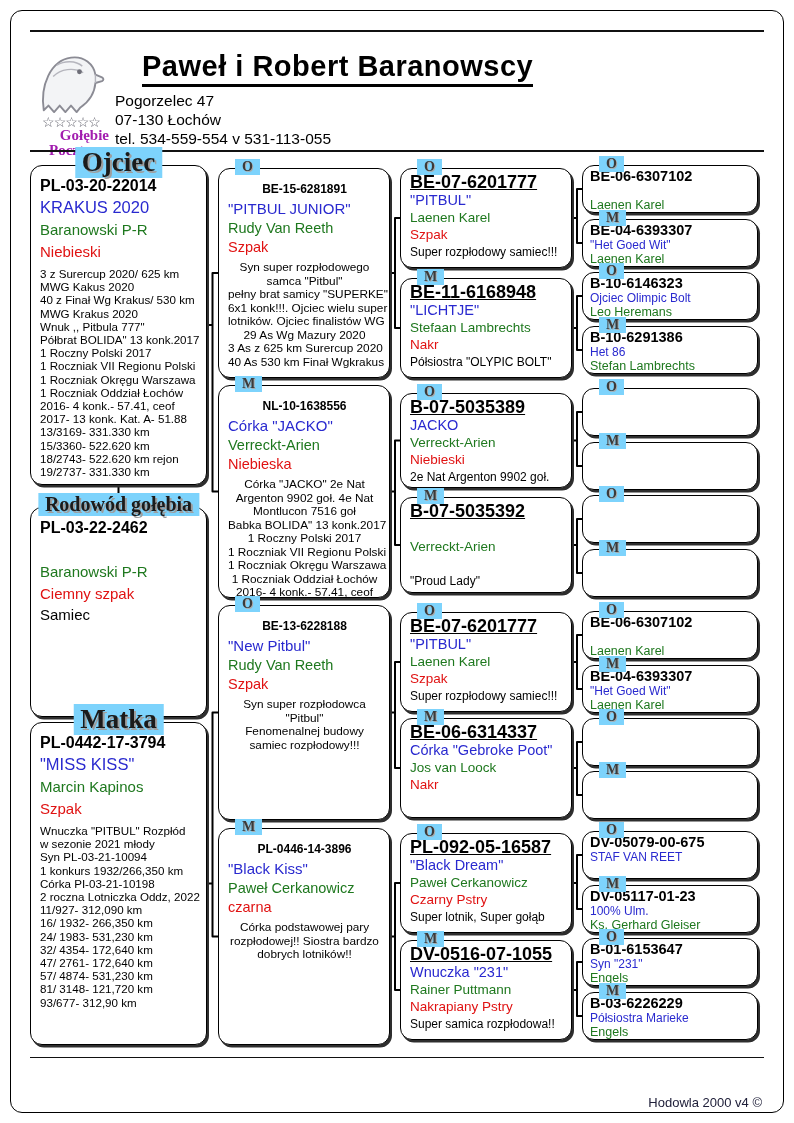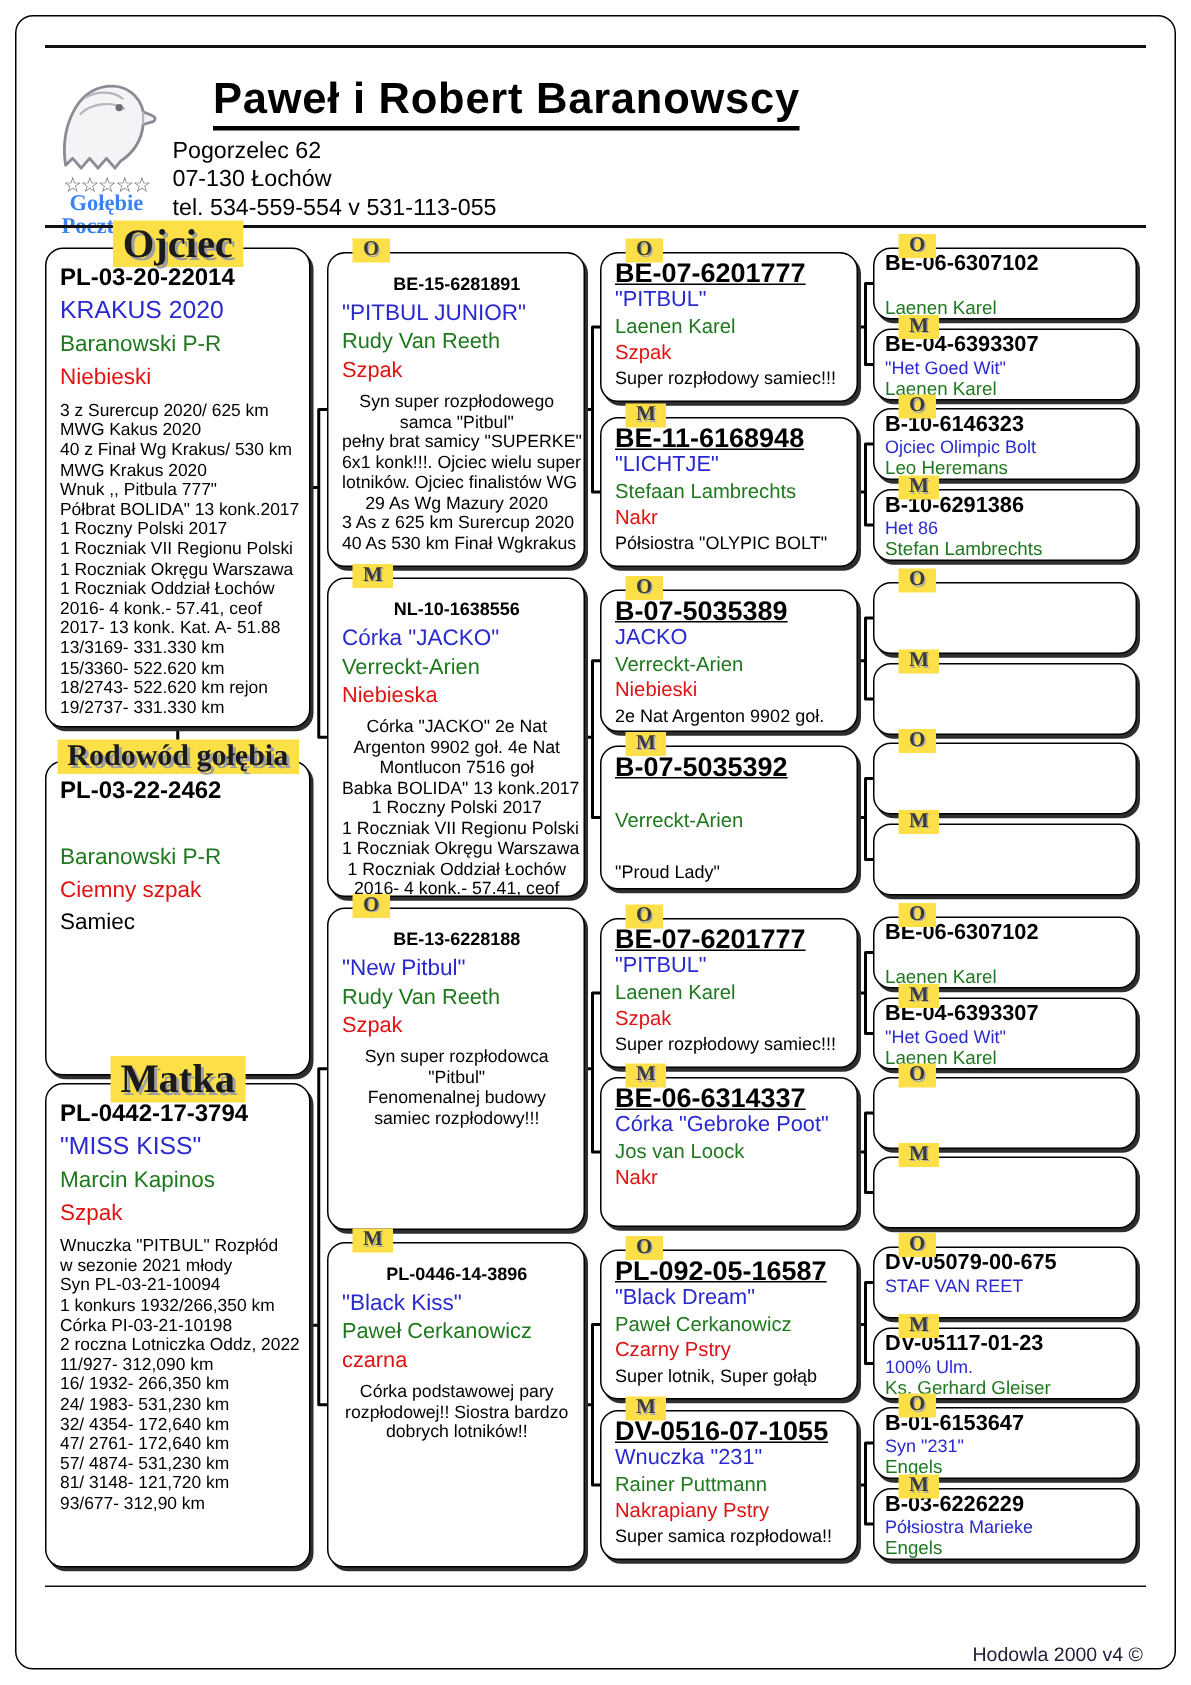--- a/index.html
+++ b/index.html
@@ -7,31 +7,31 @@
         font-family:"Liberation Sans",sans-serif;color:#000;}
   .page-frame{position:absolute;left:10px;top:10px;right:10px;bottom:10px;
         border:1.5px solid #000;border-radius:12px;pointer-events:none;}
   .rule{position:absolute;left:30px;right:30px;border-top:2px solid #111;}
   .rule-thin{border-top-width:1.5px;}
 
   
   .logo{position:absolute;left:33px;top:52px;width:76px;text-align:center;}
   .logo-stars{font-size:14px;letter-spacing:-1px;color:#5f5f6a;line-height:12px;margin-top:-2px;}
   .logo-name{font-family:"Liberation Serif",serif;font-weight:bold;font-size:15px;
-        line-height:15px;color:#3b82f6;}
+        line-height:15px;color:#a21caf;text-align:right;}
   .title{position:absolute;left:114px;top:50px;font-size:29px;font-weight:bold;
         border-bottom:3px solid #000;padding-bottom:1px;letter-spacing:0.5px;margin-left:28px;}
   .address{position:absolute;left:115px;top:91px;font-size:15.5px;line-height:19px;}
 
   
   #tree{position:absolute;left:30px;top:155px;width:734px;height:900px;}
   #connectors{position:absolute;left:0;top:0;}
   .pbox{position:absolute;background:#fff;border:1.6px solid #000;border-radius:12px;
         box-shadow:2px 2.5px 0 #2e2e2e;box-sizing:border-box;}
-  .legend{position:absolute;background:#fde047;font-family:"Liberation Serif",serif;
+  .legend{position:absolute;background:#7dd3fc;font-family:"Liberation Serif",serif;
         font-weight:bold;padding:0 7px;white-space:nowrap;}
   .legend.title-xl{font-size:27px;top:-19px;left:50%;transform:translateX(-50%);
         color:#1b1b1b;text-shadow:2px 2px 0 #9e9e9e;}
   .legend.title-sm{font-size:20px;top:-15px;left:50%;transform:translateX(-50%);
         color:#1b1b1b;text-shadow:2px 2px 0 #9e9e9e;}
   .legend.letter{font-size:14px;top:-10px;left:16px;color:#3b3b3b;text-shadow:1px 1px 0 #aaa;}
   .content{height:100%;overflow:hidden;box-sizing:border-box;}
   .line{white-space:nowrap;}
   .line-ring{color:#000;font-weight:bold;}
   .line-name{color:#2929cf;}
@@ -83,21 +83,21 @@
       <path d="M22 14 C30 9 42 9 49 15 M18 26 C26 18 40 16 50 22 M63 24 L63 33" fill="none" stroke="#b5b5bd" stroke-width="1.5"></path>
       <circle cx="46" cy="21" r="2.6" fill="#6e6e78"></circle>
     </svg>
     <div class="logo-stars">☆☆☆☆☆</div>
     <div class="logo-name">Gołębie</div>
     <div class="logo-name">Pocztowe</div>
   </div>
 
   <div class="title">Paweł i Robert Baranowscy</div>
   <div class="address">
-    <div>Pogorzelec 62</div>
+    <div>Pogorzelec 47</div>
     <div>07-130 Łochów</div>
     <div>tel. 534-559-554 v 531-113-055</div>
   </div>
   <div class="rule" style="top:150px;"></div>
 
   <div id="tree">
     <svg id="connectors" width="734" height="900">
       <path id="connector-path" d="M177 170L182.5 170M182.5 118L182.5 336.5M182.5 118L188 118M182.5 336.5L188 336.5M177 728.5L182.5 728.5M182.5 557.5L182.5 781.5M182.5 557.5L188 557.5M182.5 781.5L188 781.5M360 118L365 118M365 63L365 173M365 63L370 63M365 173L370 173M360 336.5L365 336.5M365 285.5L365 390M365 285.5L370 285.5M365 390L370 390M360 557.5L365 557.5M365 507L365 613M365 507L370 507M365 613L370 613M360 781.5L365 781.5M365 728L365 835M365 728L370 728M365 835L370 835M542 63L547 63M547 34L547 88M547 34L552 34M547 88L552 88M542 173L547 173M547 141L547 195M547 141L552 141M547 195L552 195M542 285.5L547 285.5M547 257L547 311M547 257L552 257M547 311L552 311M542 390L547 390M547 364L547 418M547 364L552 364M547 418L552 418M542 507L547 507M547 480L547 534M547 480L552 480M547 534L552 534M542 613L547 613M547 587L547 640M547 587L552 587M547 640L552 640M542 728L547 728M547 700L547 754M547 700L552 700M547 754L552 754M542 835L547 835M547 807L547 861M547 807L552 807M547 861L552 861M88.5 330L88.5 352M88.5 562L88.5 567" fill="none" stroke="#000" stroke-width="2" stroke-linecap="round"></path>
     </svg>
   <div class="pbox box-lg" style="left: 0px; top: 10px; width: 177px; height: 320px;">

